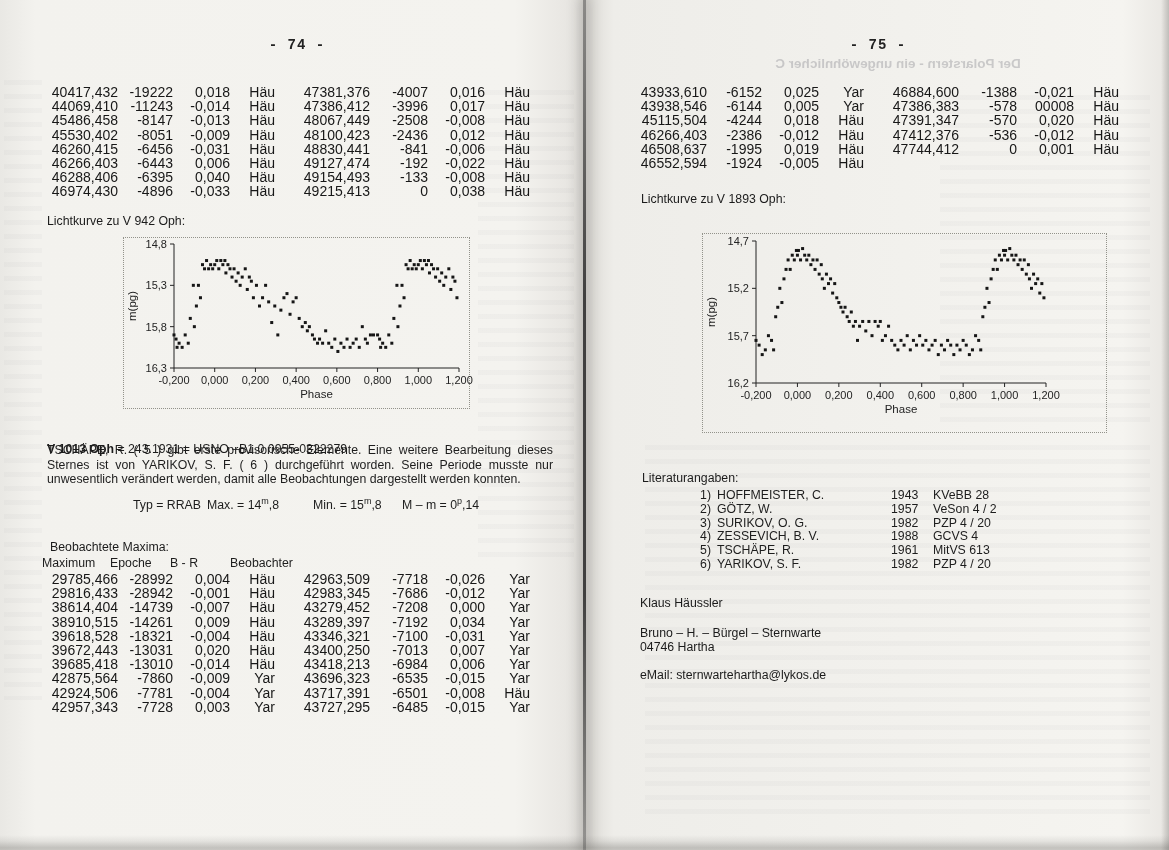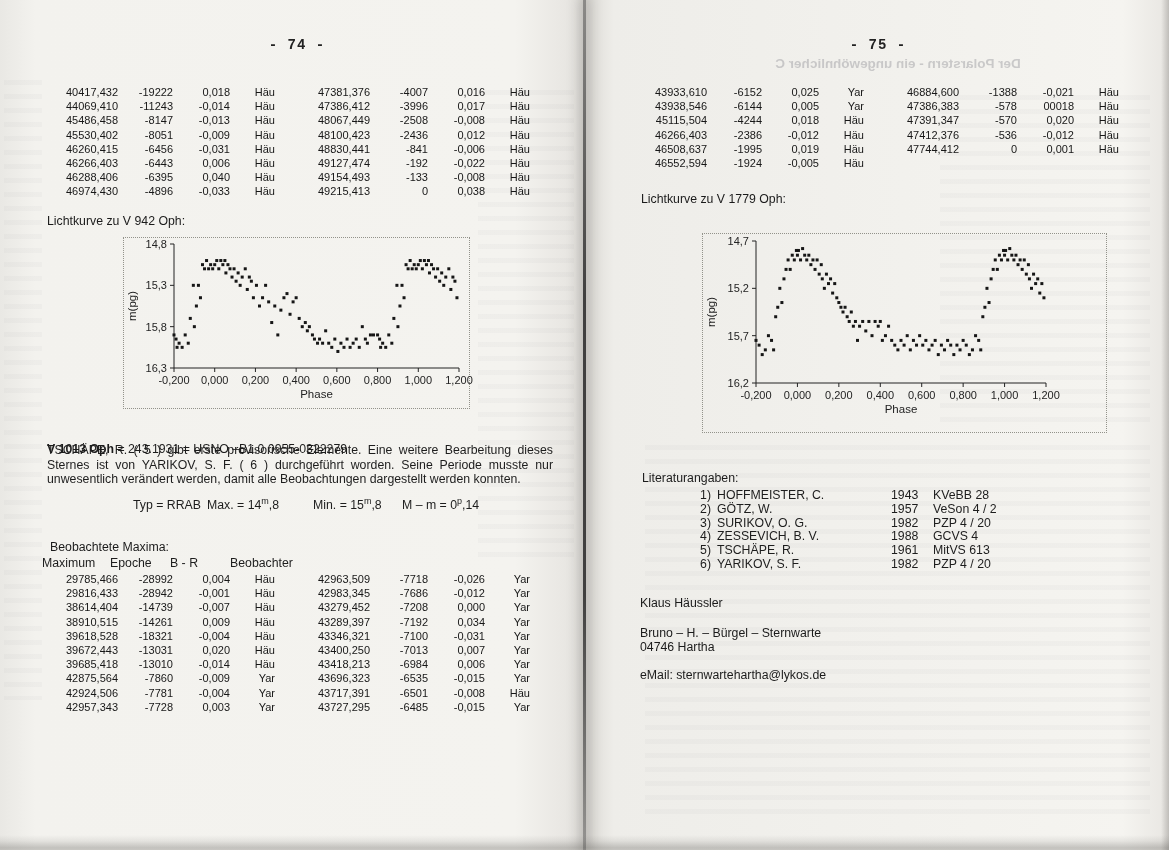--- a/index.html
+++ b/index.html
@@ -15,21 +15,21 @@
     box-shadow:0 0 12px 5px rgba(70,68,64,.22);}
   .bottom-edge{position:absolute;left:0;right:0;bottom:0;height:15px;
     background:linear-gradient(180deg,rgba(0,0,0,0) 0,rgba(90,88,84,.10) 40%,rgba(70,68,64,.28) 85%,rgba(120,118,112,.35) 100%);}
   .right-edge{position:absolute;top:0;bottom:0;right:0;width:8px;
     background:linear-gradient(270deg,rgba(70,68,64,.25),rgba(0,0,0,0));}
   .page-num{position:absolute;top:37px;width:110px;text-align:center;
     font-family:"Liberation Mono","DejaVu Sans Mono",monospace;font-weight:bold;
     font-size:14px;letter-spacing:1px;color:#222;}
   .label{position:absolute;font-size:12.3px;color:#1b1b1b;}
   
-  .ntable{position:absolute;font-size:11px;color:#171717;}
+  .ntable{position:absolute;font-size:14px;color:#171717;}
   .ntable .trow{display:grid;grid-template-columns:75px 55px 57px 45px 95px 58px 57px 45px;
     line-height:14.2px;white-space:nowrap;}
   .ntable .c0,.ntable .c1,.ntable .c2,.ntable .c4,.ntable .c5,.ntable .c6{text-align:right;}
   .ntable .c3,.ntable .c7{text-align:right;padding-left:7px;}
   .mx-head{position:absolute;font-size:12.3px;white-space:nowrap;}
   .mx-head span{position:absolute;top:0;}
   
   .chart-frame{position:absolute;border:1px dotted #92928a;}
   svg{overflow:visible;display:block;}
   
@@ -445,21 +445,21 @@
       <span class="c6">-0,021</span>
       <span class="c7">Häu</span>
     </div>
     <div class="trow">
       <span class="c0">43938,546</span>
       <span class="c1">-6144</span>
       <span class="c2">0,005</span>
       <span class="c3">Yar</span>
       <span class="c4">47386,383</span>
       <span class="c5">-578</span>
-      <span class="c6">00018</span>
+      <span class="c6">00008</span>
       <span class="c7">Häu</span>
     </div>
     <div class="trow">
       <span class="c0">45115,504</span>
       <span class="c1">-4244</span>
       <span class="c2">0,018</span>
       <span class="c3">Häu</span>
       <span class="c4">47391,347</span>
       <span class="c5">-570</span>
       <span class="c6">0,020</span>
@@ -490,21 +490,21 @@
       <span class="c1">-1924</span>
       <span class="c2">-0,005</span>
       <span class="c3">Häu</span>
       <span class="c4"></span>
       <span class="c5"></span>
       <span class="c6"></span>
       <span class="c7"></span>
     </div>
   </div>
 
-<div class="label" style="left:641px;top:192px;">Lichtkurve zu V 1779 Oph:</div>
+<div class="label" style="left:641px;top:192px;">Lichtkurve zu V 1893 Oph:</div>
 
 <div class="chart-frame" style="left:702px;top:233px;width:403px;height:198px;">
   <svg width="403" height="198">
       <line x1="53" y1="7" x2="53" y2="149" stroke="#232323" stroke-width="1"></line>
       <line x1="53" y1="149" x2="343" y2="149" stroke="#232323" stroke-width="1"></line>
       <line x1="49" y1="7" x2="53" y2="7" stroke="#232323" stroke-width="1"></line>
       <text x="46" y="11" text-anchor="end" font-size="11" font-family="Liberation Sans, sans-serif" fill="#232323">14,7</text>
       <line x1="49" y1="54.33333333333333" x2="53" y2="54.33333333333333" stroke="#232323" stroke-width="1"></line>
       <text x="46" y="58.33333333333333" text-anchor="end" font-size="11" font-family="Liberation Sans, sans-serif" fill="#232323">15,2</text>
       <line x1="49" y1="101.66666666666666" x2="53" y2="101.66666666666666" stroke="#232323" stroke-width="1"></line>

